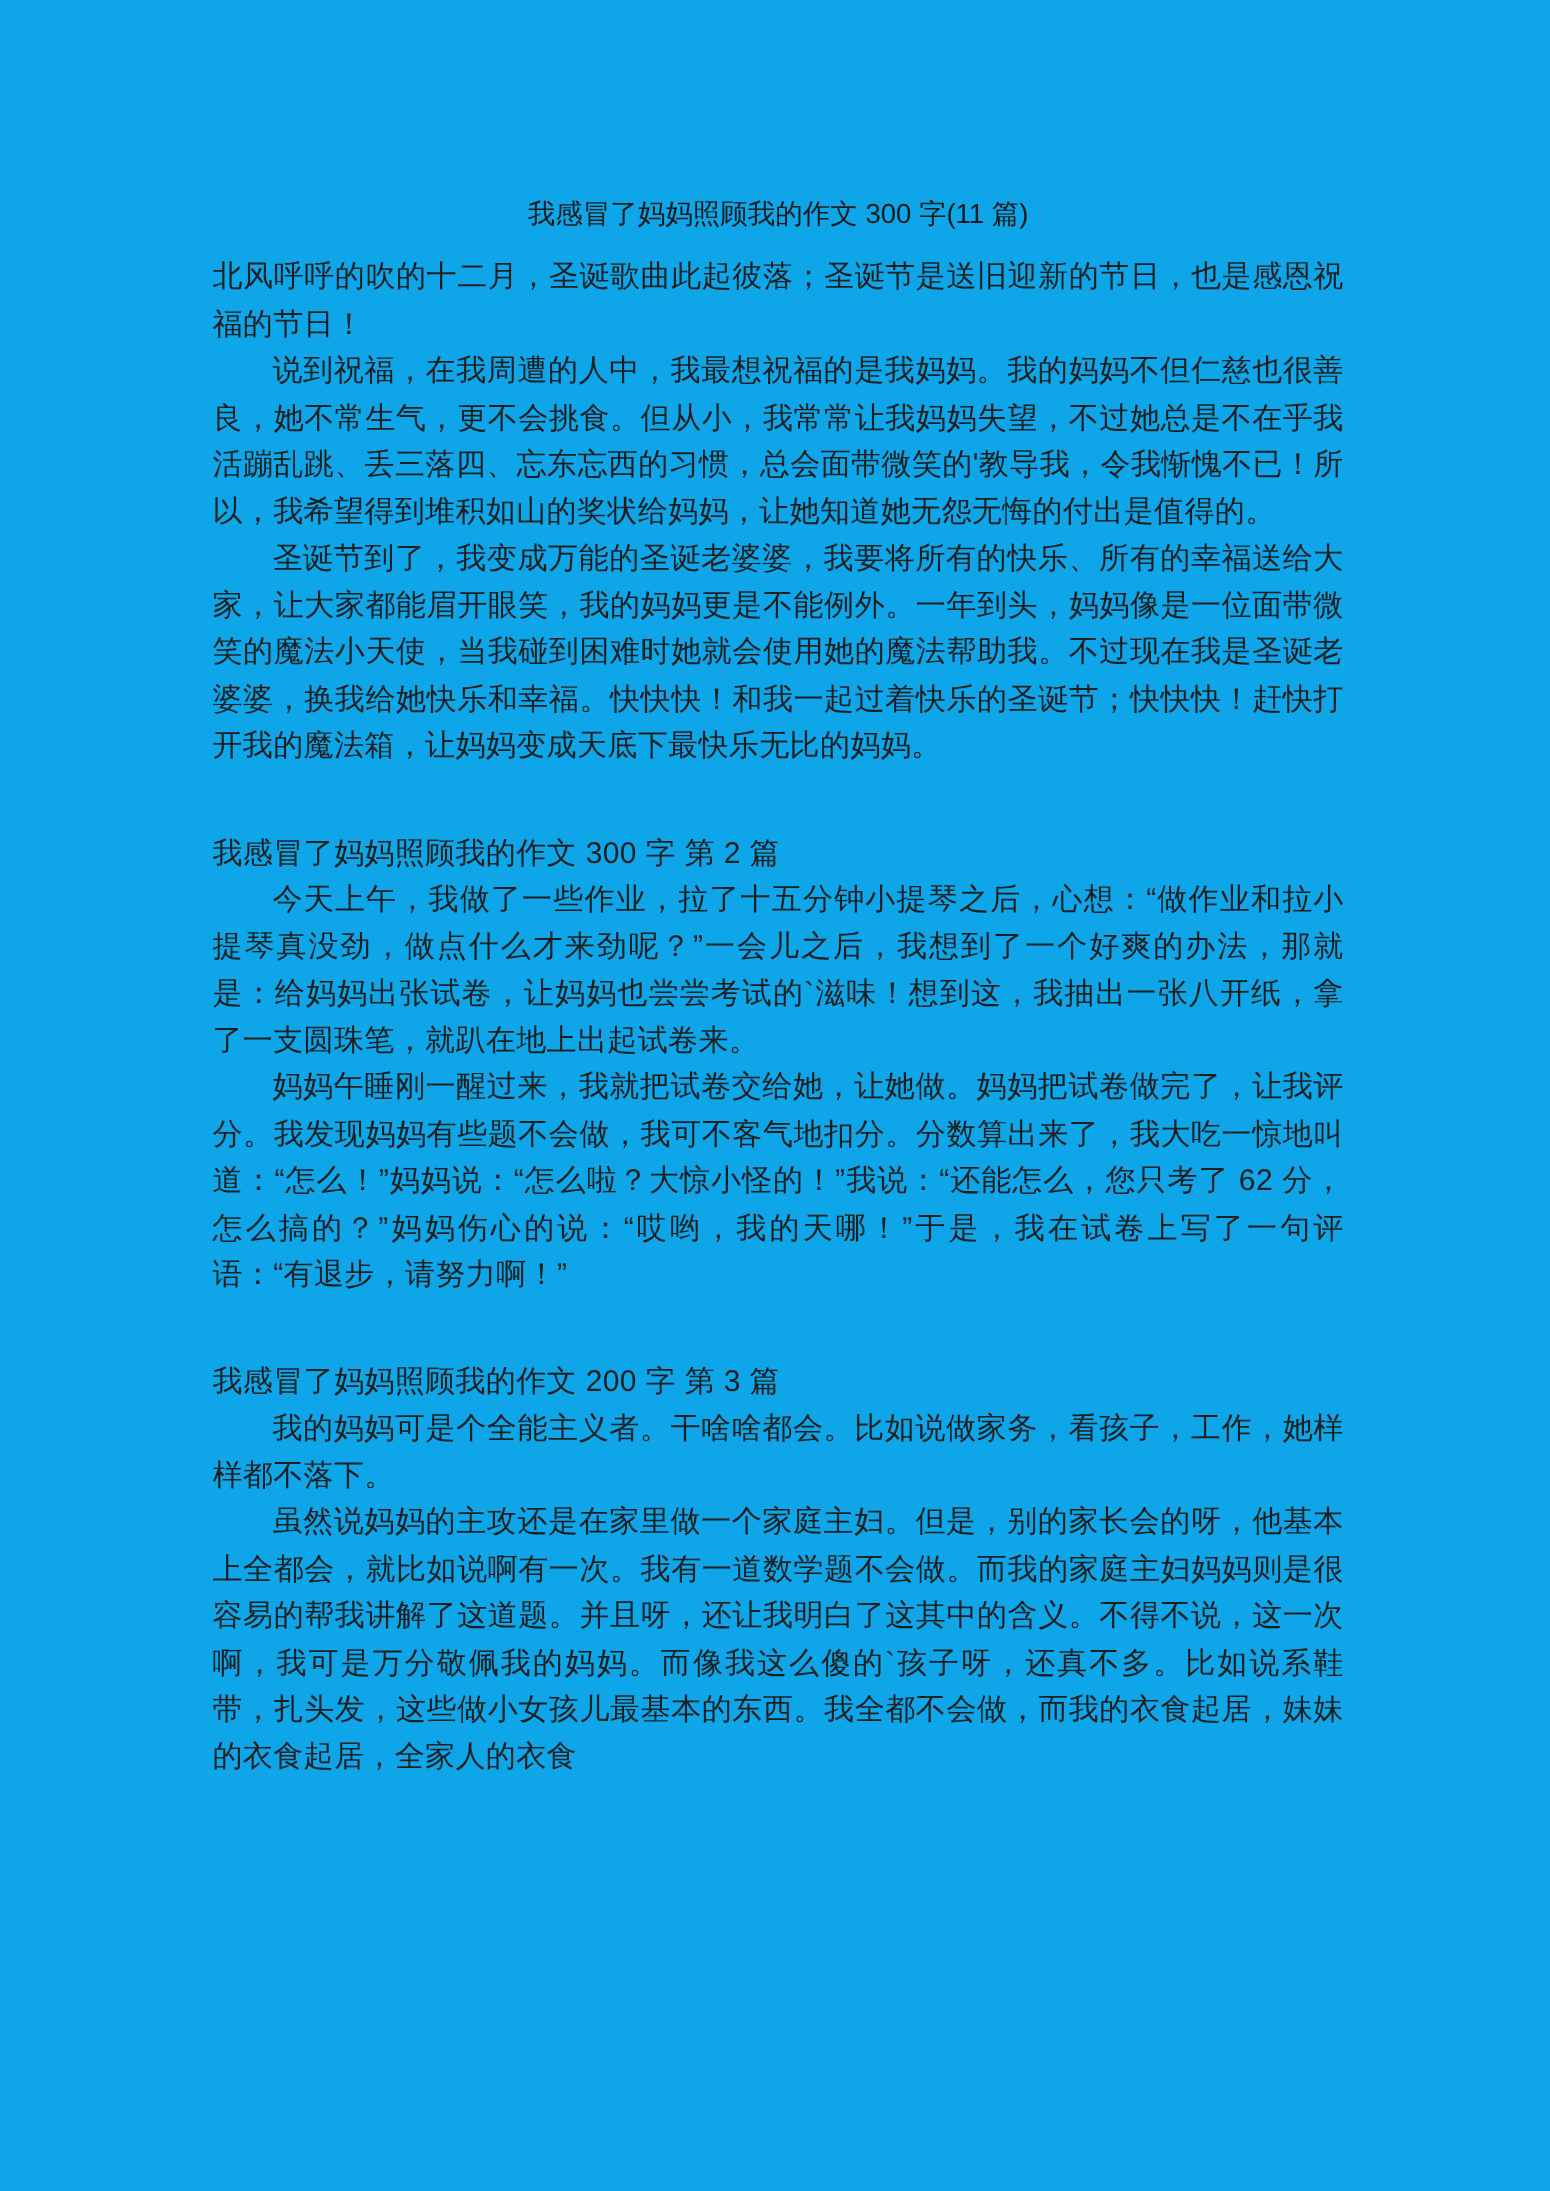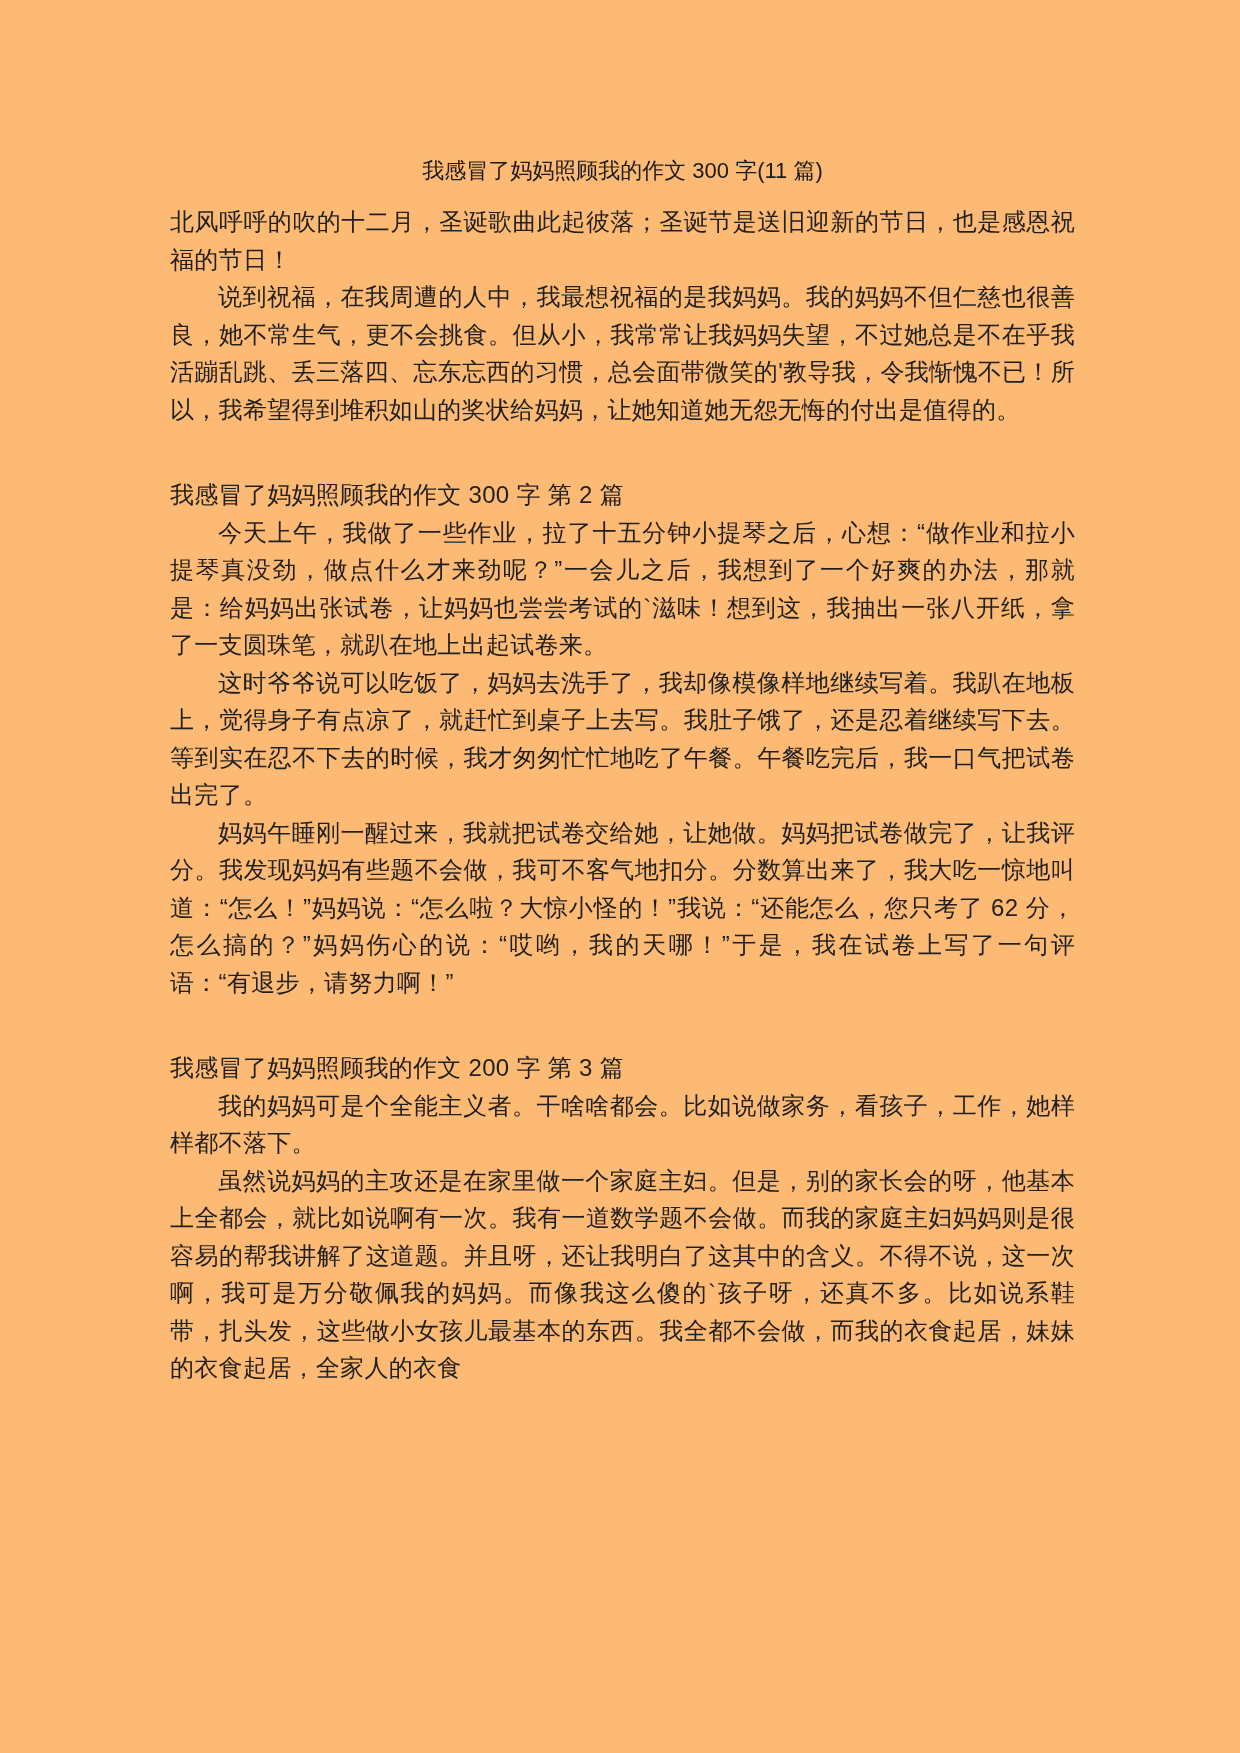--- a/index.html
+++ b/index.html
@@ -4,21 +4,21 @@
 <style>
   html, body {
     margin: 0;
     padding: 0;
     background: #ffffff;
   }
   .page {
     position: relative;
     width: 1240px;
     height: 1753px;
-    background: #fdba74;
+    background: #0ea5e9;
     overflow: hidden;
     
     font-family: "Liberation Sans", serif;
     color: #1f1f1f;
   }
   .content {
     position: absolute;
     left: 170px;
     top: 152px;
     width: 905px;
@@ -51,28 +51,28 @@
 <body>
 
 <div class="page">
   <div class="content">
     <h1 class="doc-title">我感冒了妈妈照顾我的作文 300 字(11 篇)</h1>
 
     <p class="para plain">北风呼呼的吹的十二月，圣诞歌曲此起彼落；圣诞节是送旧迎新的节日，也是感恩祝福的节日！</p>
 
     <p class="para indent">说到祝福，在我周遭的人中，我最想祝福的是我妈妈。我的妈妈不但仁慈也很善良，她不常生气，更不会挑食。但从小，我常常让我妈妈失望，不过她总是不在乎我活蹦乱跳、丢三落四、忘东忘西的习惯，总会面带微笑的'教导我，令我惭愧不已！所以，我希望得到堆积如山的奖状给妈妈，让她知道她无怨无悔的付出是值得的。</p>
 
+    <p class="para indent">圣诞节到了，我变成万能的圣诞老婆婆，我要将所有的快乐、所有的幸福送给大家，让大家都能眉开眼笑，我的妈妈更是不能例外。一年到头，妈妈像是一位面带微笑的魔法小天使，当我碰到困难时她就会使用她的魔法帮助我。不过现在我是圣诞老婆婆，换我给她快乐和幸福。快快快！和我一起过着快乐的圣诞节；快快快！赶快打开我的魔法箱，让妈妈变成天底下最快乐无比的妈妈。</p>
 
 
     <p class="para heading">我感冒了妈妈照顾我的作文 300 字 第 2 篇</p>
 
     <p class="para indent">今天上午，我做了一些作业，拉了十五分钟小提琴之后，心想：“做作业和拉小提琴真没劲，做点什么才来劲呢？”一会儿之后，我想到了一个好爽的办法，那就是：给妈妈出张试卷，让妈妈也尝尝考试的`滋味！想到这，我抽出一张八开纸，拿了一支圆珠笔，就趴在地上出起试卷来。</p>
 
 
-    <p class="para indent">这时爷爷说可以吃饭了，妈妈去洗手了，我却像模像样地继续写着。我趴在地板上，觉得身子有点凉了，就赶忙到桌子上去写。我肚子饿了，还是忍着继续写下去。等到实在忍不下去的时候，我才匆匆忙忙地吃了午餐。午餐吃完后，我一口气把试卷出完了。</p>
 
     <p class="para indent">妈妈午睡刚一醒过来，我就把试卷交给她，让她做。妈妈把试卷做完了，让我评分。我发现妈妈有些题不会做，我可不客气地扣分。分数算出来了，我大吃一惊地叫道：“怎么！”妈妈说：“怎么啦？大惊小怪的！”我说：“还能怎么，您只考了 62 分，怎么搞的？”妈妈伤心的说：“哎哟，我的天哪！”于是，我在试卷上写了一句评语：“有退步，请努力啊！”</p>
 
     <p class="para heading">我感冒了妈妈照顾我的作文 200 字 第 3 篇</p>
 
     <p class="para indent">我的妈妈可是个全能主义者。干啥啥都会。比如说做家务，看孩子，工作，她样样都不落下。</p>
 
     <p class="para indent">虽然说妈妈的主攻还是在家里做一个家庭主妇。但是，别的家长会的呀，他基本上全都会，就比如说啊有一次。我有一道数学题不会做。而我的家庭主妇妈妈则是很容易的帮我讲解了这道题。并且呀，还让我明白了这其中的含义。不得不说，这一次啊，我可是万分敬佩我的妈妈。而像我这么傻的`孩子呀，还真不多。比如说系鞋带，扎头发，这些做小女孩儿最基本的东西。我全都不会做，而我的衣食起居，妹妹的衣食起居，全家人的衣食</p>
   </div>
 </div>

